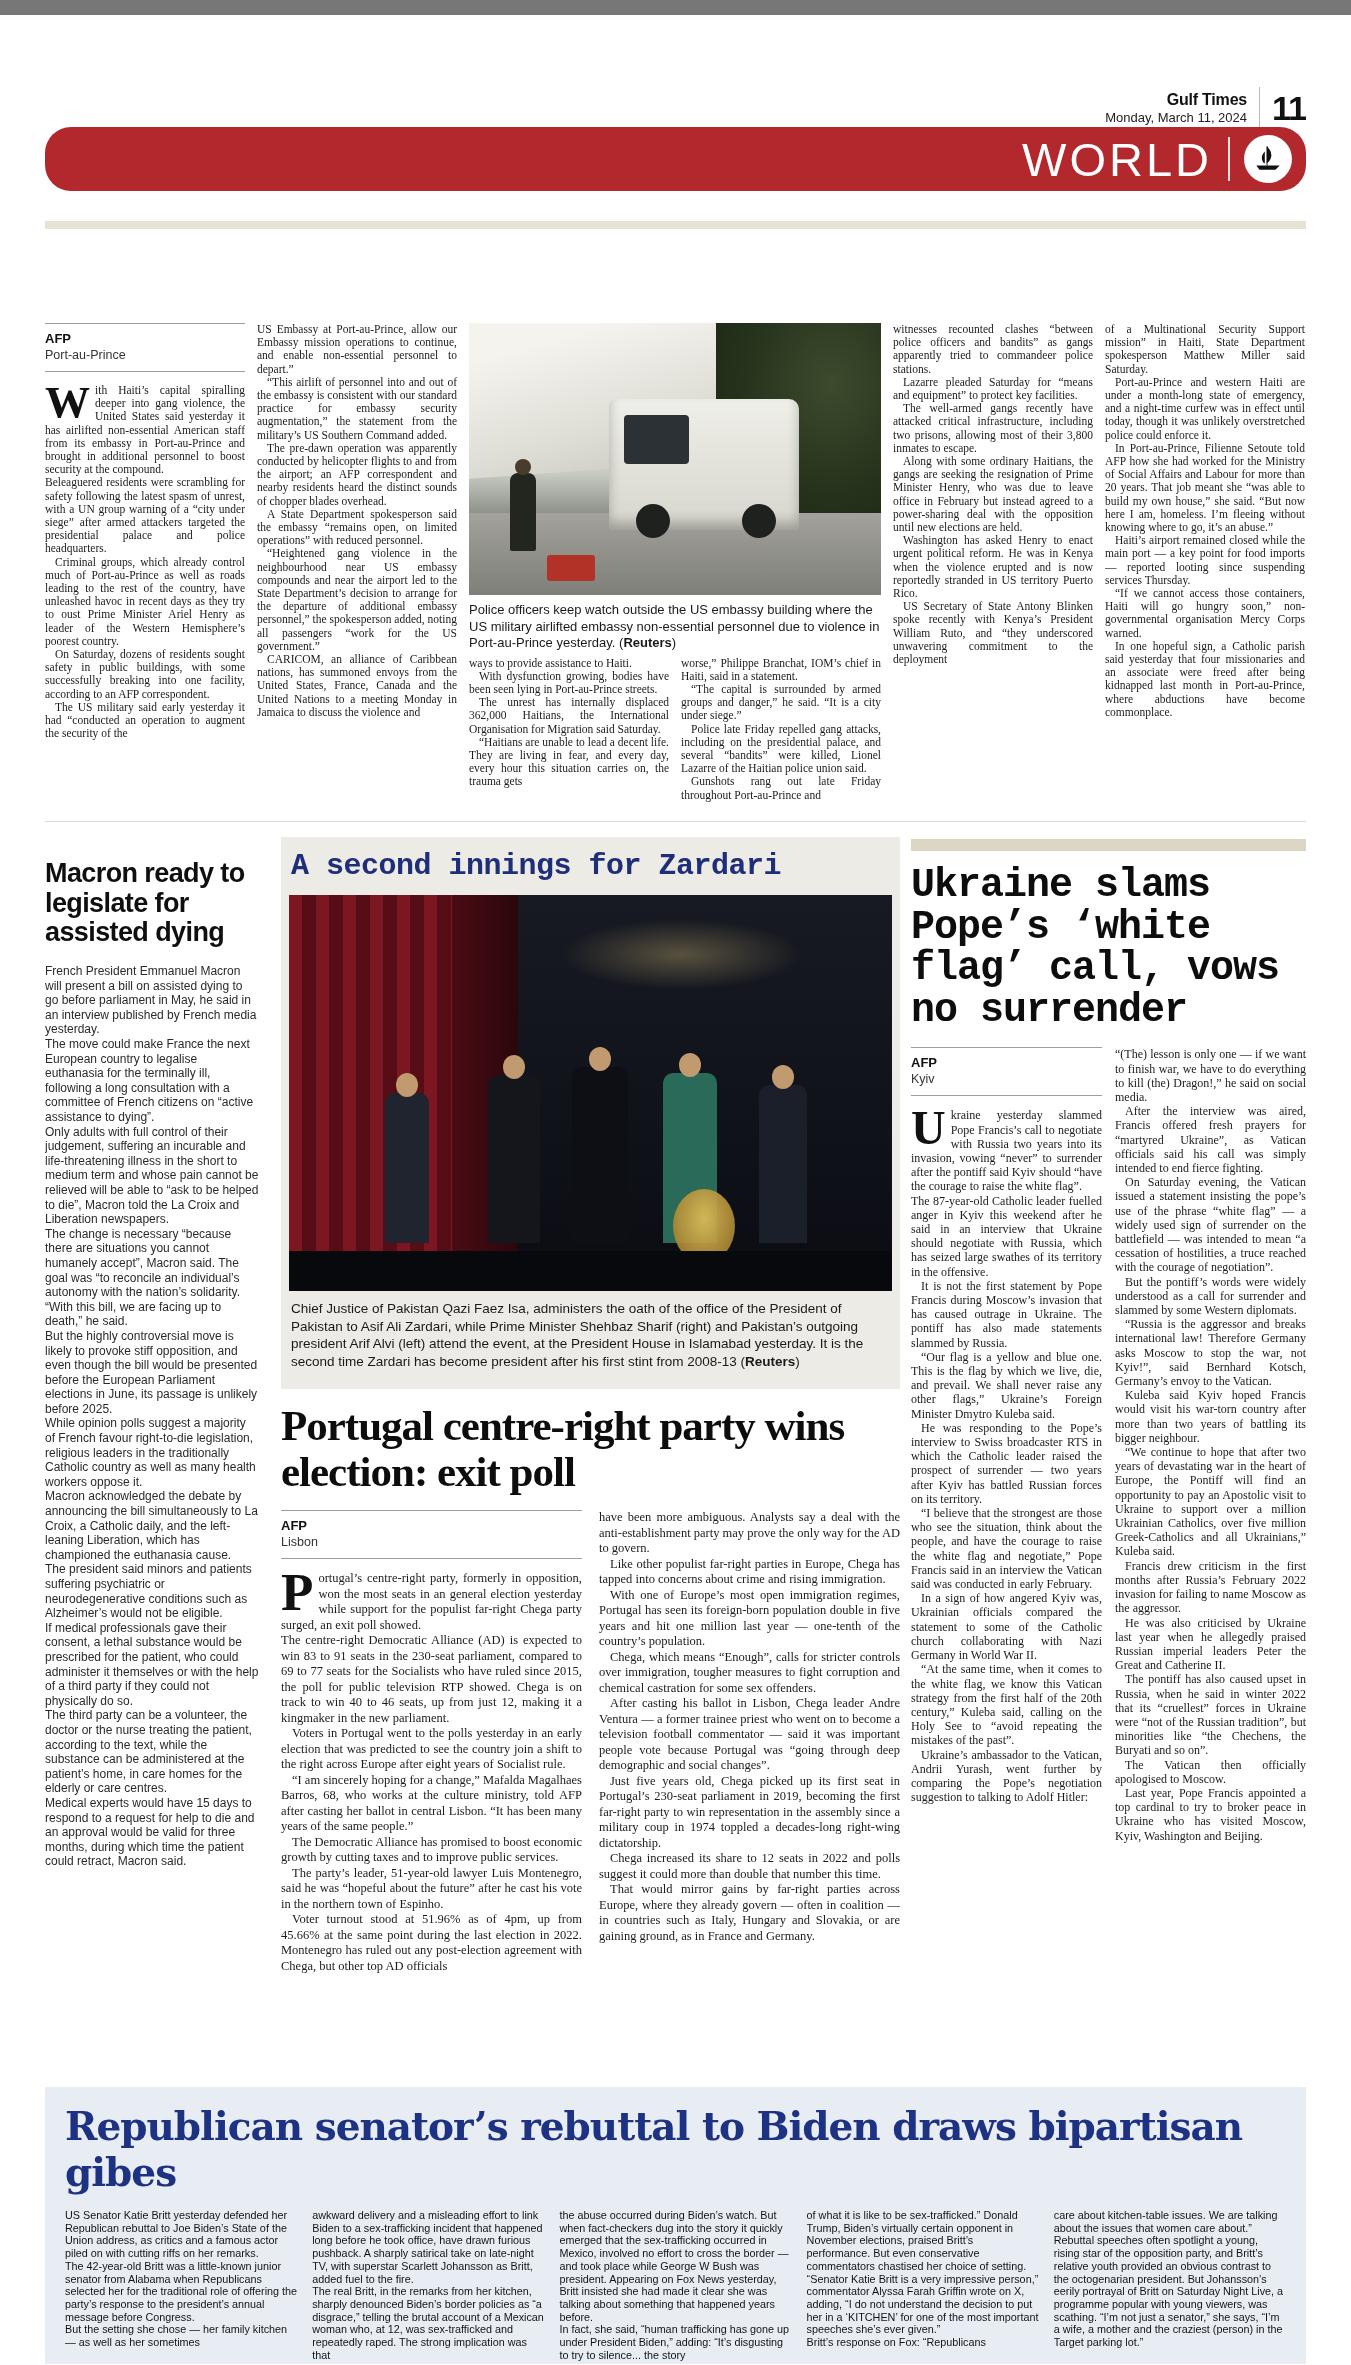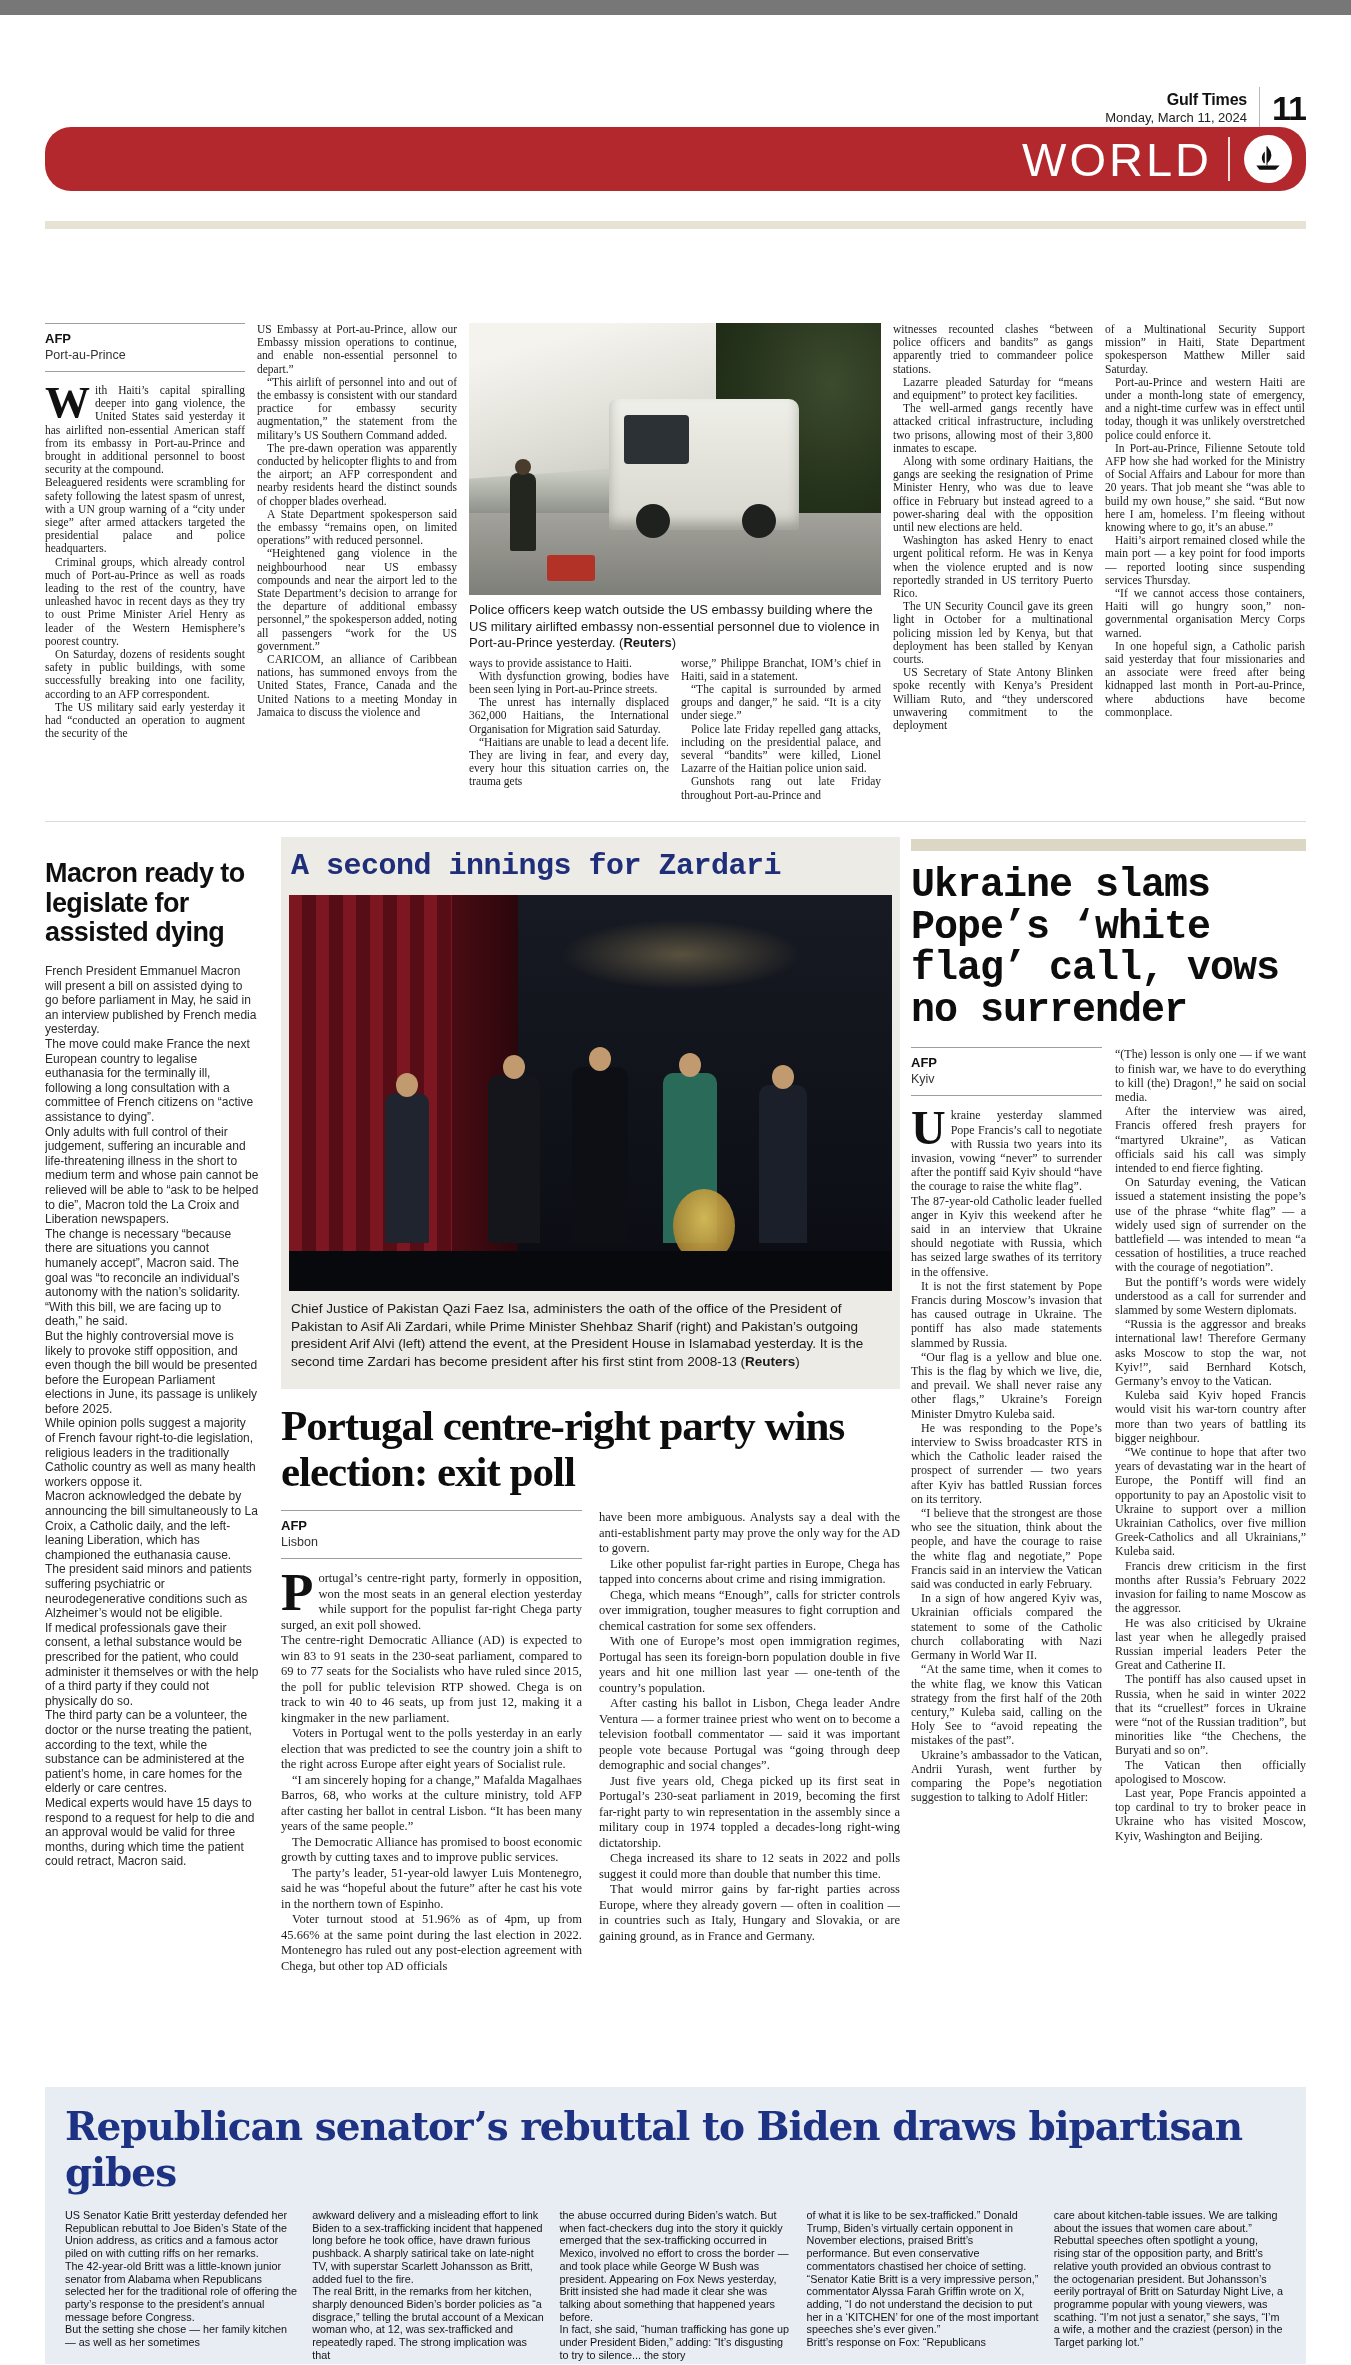--- a/index.html
+++ b/index.html
@@ -189,21 +189,20 @@
           </div>
       </div>
     </div>
 
     <div class="hcol">
         <p>witnesses recounted clashes “between police officers and bandits” as gangs apparently tried to commandeer police stations.</p>
         <p>Lazarre pleaded Saturday for “means and equipment” to protect key facilities.</p>
         <p>The well-armed gangs recently have attacked critical infrastructure, including two prisons, allowing most of their 3,800 inmates to escape.</p>
         <p>Along with some ordinary Haitians, the gangs are seeking the resignation of Prime Minister Henry, who was due to leave office in February but instead agreed to a power-sharing deal with the opposition until new elections are held.</p>
         <p>Washington has asked Henry to enact urgent political reform. He was in Kenya when the violence erupted and is now reportedly stranded in US territory Puerto Rico.</p>
-        <p>The UN Security Council gave its green light in October for a multinational policing mission led by Kenya, but that deployment has been stalled by Kenyan courts.</p>
         <p>US Secretary of State Antony Blinken spoke recently with Kenya’s President William Ruto, and “they underscored unwavering commitment to the deployment</p>
       </div>
     <div class="hcol">
         <p>of a Multinational Security Support mission” in Haiti, State Department spokesperson Matthew Miller said Saturday.</p>
         <p>Port-au-Prince and western Haiti are under a month-long state of emergency, and a night-time curfew was in effect until today, though it was unlikely overstretched police could enforce it.</p>
         <p>In Port-au-Prince, Filienne Setoute told AFP how she had worked for the Ministry of Social Affairs and Labour for more than 20 years. That job meant she “was able to build my own house,” she said. “But now here I am, homeless. I’m fleeing without knowing where to go, it’s an abuse.”</p>
         <p>Haiti’s airport remained closed while the main port — a key point for food imports — reported looting since suspending services Thursday.</p>
         <p>“If we cannot access those containers, Haiti will go hungry soon,” non-governmental organisation Mercy Corps warned.</p>
         <p>In one hopeful sign, a Catholic parish said yesterday that four missionaries and an associate were freed after being kidnapped last month in Port-au-Prince, where abductions have become commonplace.</p>
       </div>
@@ -308,22 +307,22 @@
             <p>Voters in Portugal went to the polls yesterday in an early election that was predicted to see the country join a shift to the right across Europe after eight years of Socialist rule.</p>
             <p>“I am sincerely hoping for a change,” Mafalda Magalhaes Barros, 68, who works at the culture ministry, told AFP after casting her ballot in central Lisbon. “It has been many years of the same people.”</p>
             <p>The Democratic Alliance has promised to boost economic growth by cutting taxes and to improve public services.</p>
             <p>The party’s leader, 51-year-old lawyer Luis Montenegro, said he was “hopeful about the future” after he cast his vote in the northern town of Espinho.</p>
             <p>Voter turnout stood at 51.96% as of 4pm, up from 45.66% at the same point during the last election in 2022. Montenegro has ruled out any post-election agreement with Chega, but other top AD officials</p>
           </div>
       </div>
       <div class="pcol">
           <p>have been more ambiguous. Analysts say a deal with the anti-establishment party may prove the only way for the AD to govern.</p>
           <p>Like other populist far-right parties in Europe, Chega has tapped into concerns about crime and rising immigration.</p>
+          <p>With one of Europe’s most open immigration regimes, Portugal has seen its foreign-born population double in five years and hit one million last year — one-tenth of the country’s population.</p>
           <p>Chega, which means “Enough”, calls for stricter controls over immigration, tougher measures to fight corruption and chemical castration for some sex offenders.</p>
-          <p>With one of Europe’s most open immigration regimes, Portugal has seen its foreign-born population double in five years and hit one million last year — one-tenth of the country’s population.</p>
           <p>After casting his ballot in Lisbon, Chega leader Andre Ventura — a former trainee priest who went on to become a television football commentator — said it was important people vote because Portugal was “going through deep demographic and social changes”.</p>
           <p>Just five years old, Chega picked up its first seat in Portugal’s 230-seat parliament in 2019, becoming the first far-right party to win representation in the assembly since a military coup in 1974 toppled a decades-long right-wing dictatorship.</p>
           <p>Chega increased its share to 12 seats in 2022 and polls suggest it could more than double that number this time.</p>
           <p>That would mirror gains by far-right parties across Europe, where they already govern — often in coalition — in countries such as Italy, Hungary and Slovakia, or are gaining ground, as in France and Germany.</p>
         </div>
     </div>
   </section>
 
   <section class="gop">
     <h2 class="gop-hl">Republican senator’s rebuttal to Biden draws bipartisan gibes</h2>

